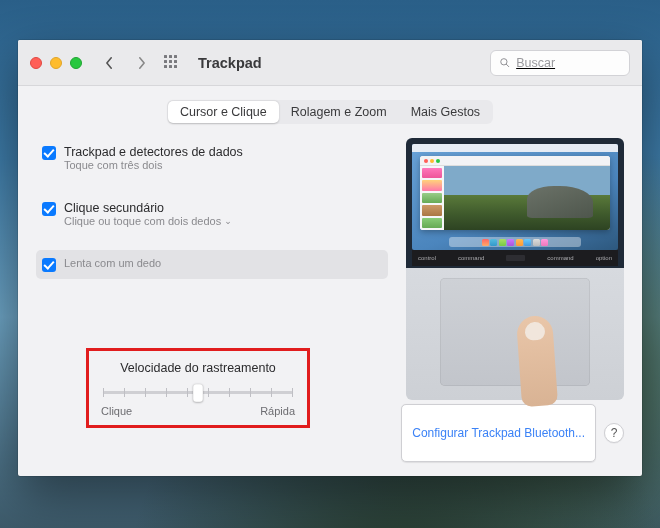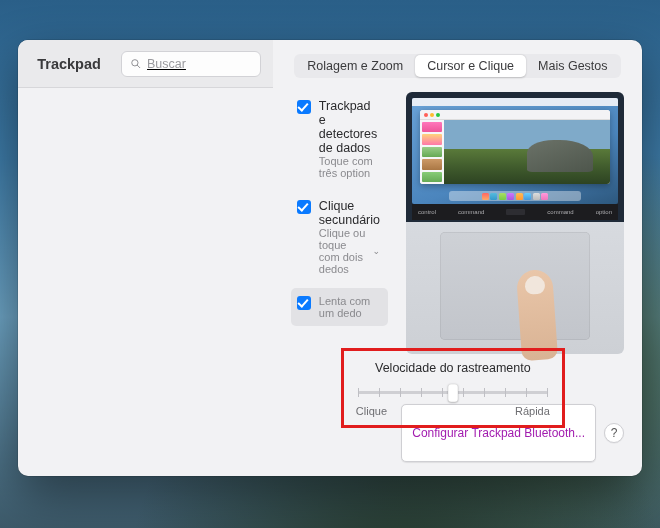--- a/index.html
+++ b/index.html
@@ -12,23 +12,23 @@
       radial-gradient(circle at 60% 110%, #263a2a 0%, rgba(38,58,42,0) 38%),
       radial-gradient(circle at 85% 70%, #3f5a38 0%, rgba(63,90,56,0) 35%),
       linear-gradient(180deg, #2a5f88 0%, #3d7aa6 30%, #6ca2c2 60%, #3d5a6a 100%);
     position: relative;
     padding: 40px 18px 52px 18px;
   }
 
   .window {
     width: 100%; height: 100%;
     background: #f2f2f4;
-    border-radius: 10px;
+    border-radius: 2px;
     box-shadow: 0 20px 50px rgba(0,0,0,0.45), 0 0 0 0.5px rgba(0,0,0,0.2);
-    display: flex; flex-direction: row;
+    display: flex; flex-direction: column;
     overflow: hidden;
     justify-content: flex-end;
   }
 
   
   .toolbar {
     height: 48px;
     display: flex; align-items: center;
     padding: 0 12px;
     gap: 10px;
@@ -85,21 +85,21 @@
   .body-row { display:flex; gap: 18px; flex:1; min-height:0; }
 
   .options { flex:1; min-width: 0; }
 
   .opt {
     display:flex; align-items:flex-start; gap:8px;
     padding: 7px 8px 7px 6px;
     border-radius:5px;
   }
   .opt.highlight { background:#e2e2e5; }
-  .opt + .opt { margin-top: 6px; }
+  .opt + .opt { margin-top: 16px; }
   .cb {
     width:14px; height:14px; border-radius:3px; margin-top:1px;
     background:#0a7aff; position:relative; flex-shrink:0;
   }
   .cb::after{
     content:""; position:absolute; left:3.5px; top:0.5px;
     width:4px; height:8px; border:solid #fff; border-width:0 2px 2px 0;
     transform: rotate(42deg);
   }
   .opt-text { display:flex; flex-direction:column; }
@@ -199,21 +199,21 @@
   }
   .finger::after{content:""; position:absolute; top:6px; left:8px; right:8px; height:18px;
     background:#f1e6dc; border-radius:10px 10px 8px 8px;}
 
   .bottom-row {
     display:flex; justify-content:flex-end; align-items:center; gap:8px;
     margin-top: 4px;
   }
   .bt-btn {
     background:#ffffff; border:0.5px solid #cfcfd3; border-radius:5px;
-    padding: 21px 10px; font-size:12px; color:#a21caf;
+    padding: 21px 10px; font-size:12px; color:#3b82f6;
     box-shadow: 0 0.5px 1px rgba(0,0,0,0.08);
   }
   .help-btn {
     width:20px; height:20px; border-radius:50%;
     background:#ffffff; border:0.5px solid #cfcfd3; font-size:12px; color:#555;
     display:flex; align-items:center; justify-content:center;
     box-shadow: 0 0.5px 1px rgba(0,0,0,0.08);
   }
 </style>
 </head>
@@ -257,34 +257,34 @@
             <line x1="10.5" y1="10.5" x2="14" y2="14" stroke="currentColor" stroke-width="1.4" stroke-linecap="round"></line>
           </svg>
         <input type="text" placeholder="Buscar" style="">
       </div>
     </div>
 
     <div class="content">
 
       <div class="seg-wrap">
         <div class="seg">
+          <div class="seg-item selected"><span>Cursor e Clique</span></div>
           <div class="seg-item"><span>Rolagem e Zoom</span></div>
-          <div class="seg-item selected"><span>Cursor e Clique</span></div>
           <div class="seg-item"><span>Mais Gestos</span></div>
         </div>
       </div>
 
       <div class="body-row">
         <div class="options">
 
           <div class="opt">
             <div class="cb"></div>
             <div class="opt-text">
               <div class="opt-title">Trackpad e detectores de dados</div>
-              <div class="opt-sub">Toque com três option</div>
+              <div class="opt-sub">Toque com três dois</div>
             </div>
           </div>
 
           <div class="opt">
             <div class="cb"></div>
             <div class="opt-text">
               <div class="opt-title">Clique secundário</div>
               <div class="opt-sub">
                 <span>Clique ou toque com dois dedos</span>
                 <span class="chev">⌄</span>

